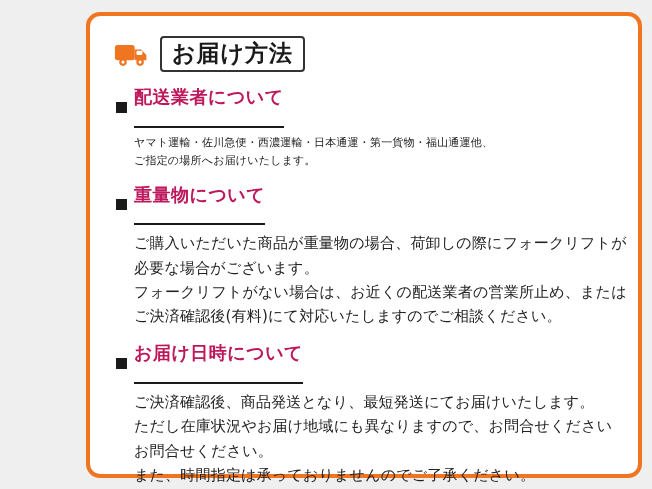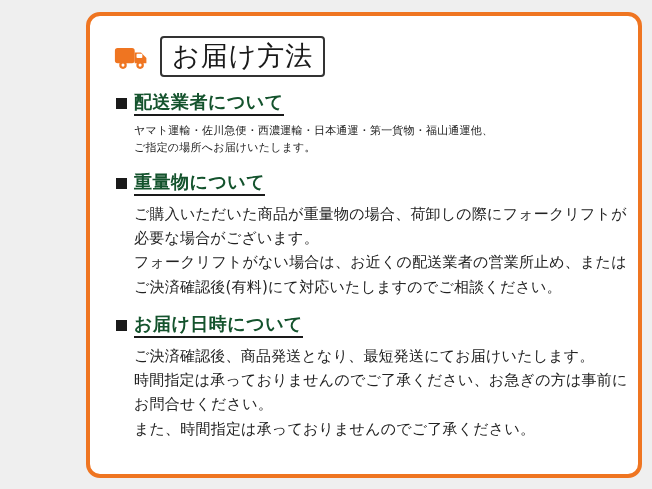--- a/index.html
+++ b/index.html
@@ -44,22 +44,22 @@
     flex: 0 0 auto;
     display: block;
   }
   .title-box {
     border: 2px solid #333333;
     border-radius: 4px;
     padding: 2px 10px 4px 10px;
     background: #ffffff;
   }
   .title-text {
-    font-size: 27px;
-    font-weight: normal;
+    font-size: 23px;
+    font-weight: bold;
     color: #1a1a1a;
     letter-spacing: 1px;
     line-height: 1.15;
     white-space: nowrap;
   }
   .section {
     margin: 14px 0 0 6px;
   }
   .section-head {
     display: flex;
@@ -70,24 +70,24 @@
   .bullet-square {
     width: 11px;
     height: 11px;
     background: #1a1a1a;
     flex: 0 0 auto;
     display: block;
   }
   .section-title {
     font-size: 18px;
     font-weight: bold;
-    color: #14532d;
+    color: #be185d;
     letter-spacing: 0.5px;
     border-bottom: 2px solid #1a1a1a;
-    padding-bottom: 1px;
+    padding-bottom: 18px;
     line-height: 1.2;
     white-space: nowrap;
   }
   .body-lines {
     margin-left: 18px;
   }
   .body-line {
     font-size: 11px;
     color: #222222;
     line-height: 1.62;
@@ -143,20 +143,20 @@
       </div>
     </div>
 
     <div class="section s3">
       <div class="section-head">
         <span class="bullet-square"></span>
         <span class="section-title">お届け日時について</span>
       </div>
       <div class="body-lines">
         <div class="body-line">ご決済確認後、商品発送となり、最短発送にてお届けいたします。</div>
-        <div class="body-line">時間指定は承っておりませんのでご了承ください、お急ぎの方は事前に</div>
+        <div class="body-line">ただし在庫状況やお届け地域にも異なりますので、お問合せください</div>
         <div class="body-line">お問合せください。</div>
         <div class="body-line">また、時間指定は承っておりませんのでご了承ください。</div>
       </div>
     </div>
 
   </div>
 </div>
 
 </body></html>

